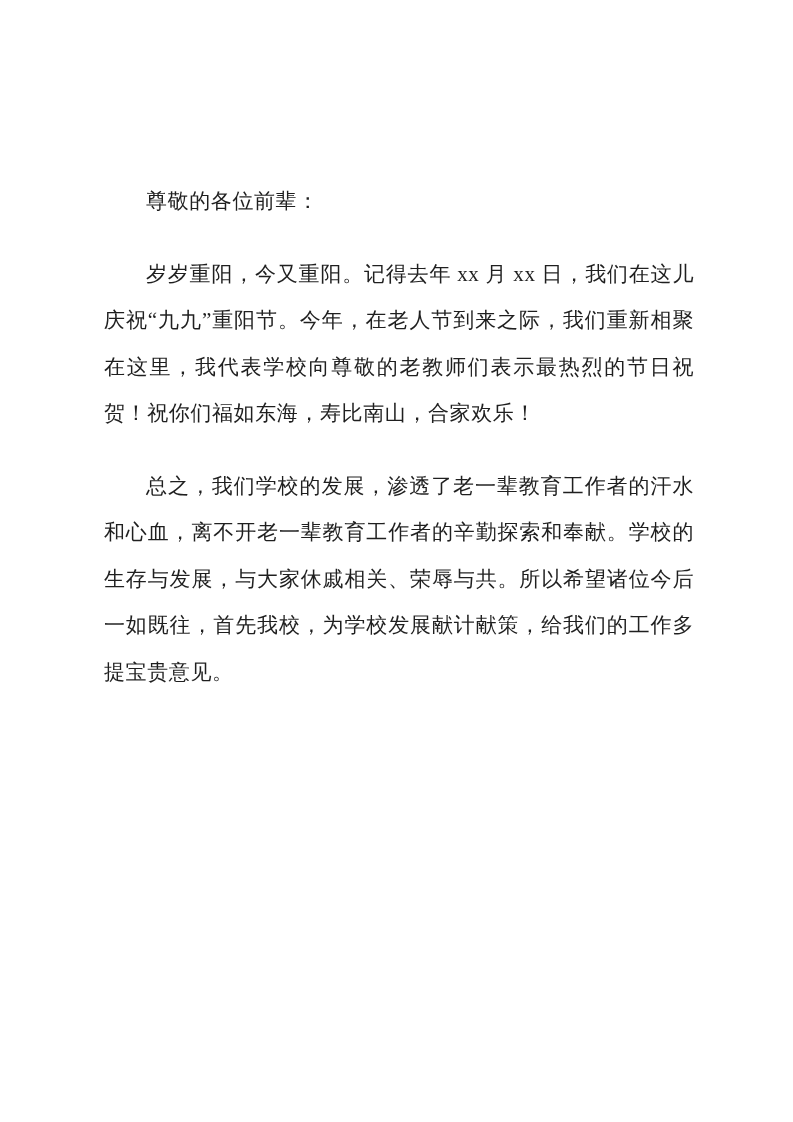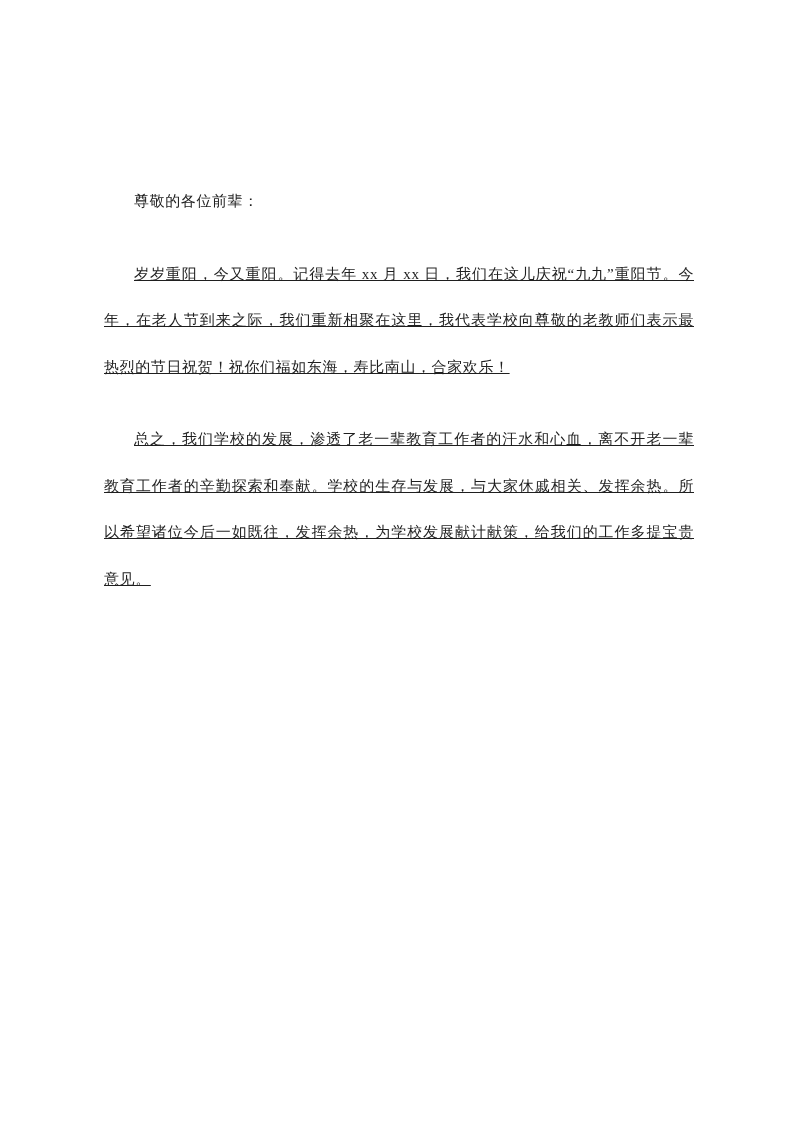--- a/index.html
+++ b/index.html
@@ -13,35 +13,34 @@
     height: 1122px;
     background: #ffffff;
     overflow: hidden;
     box-sizing: border-box;
     padding: 178px 99px 0 104px;
     font-family: "Liberation Serif", "DejaVu Serif", serif;
     color: #1f1f1f;
   }
   .doc p {
     margin: 0;
-    font-size: 15px;
+    font-size: 21px;
     line-height: 46.5px;
     letter-spacing: 0.6px;
     text-indent: 2em;
     text-align: justify;
     text-justify: inter-ideograph;
     text-align-last: left;
   }
   .doc p + p {
     margin-top: 26px;
-    text-decoration: underline;
   }
 </style>
 </head>
 <body>
 
 <div class="page">
   <div class="doc">
     <p>尊敬的各位前辈：</p>
     <p>岁岁重阳，今又重阳。记得去年 xx 月 xx 日，我们在这儿庆祝“九九”重阳节。今年，在老人节到来之际，我们重新相聚在这里，我代表学校向尊敬的老教师们表示最热烈的节日祝贺！祝你们福如东海，寿比南山，合家欢乐！</p>
-    <p>总之，我们学校的发展，渗透了老一辈教育工作者的汗水和心血，离不开老一辈教育工作者的辛勤探索和奉献。学校的生存与发展，与大家休戚相关、发挥余热。所以希望诸位今后一如既往，发挥余热，为学校发展献计献策，给我们的工作多提宝贵意见。</p>
+    <p>总之，我们学校的发展，渗透了老一辈教育工作者的汗水和心血，离不开老一辈教育工作者的辛勤探索和奉献。学校的生存与发展，与大家休戚相关、荣辱与共。所以希望诸位今后一如既往，首先我校，为学校发展献计献策，给我们的工作多提宝贵意见。</p>
   </div>
 </div>
 
 </body></html>

